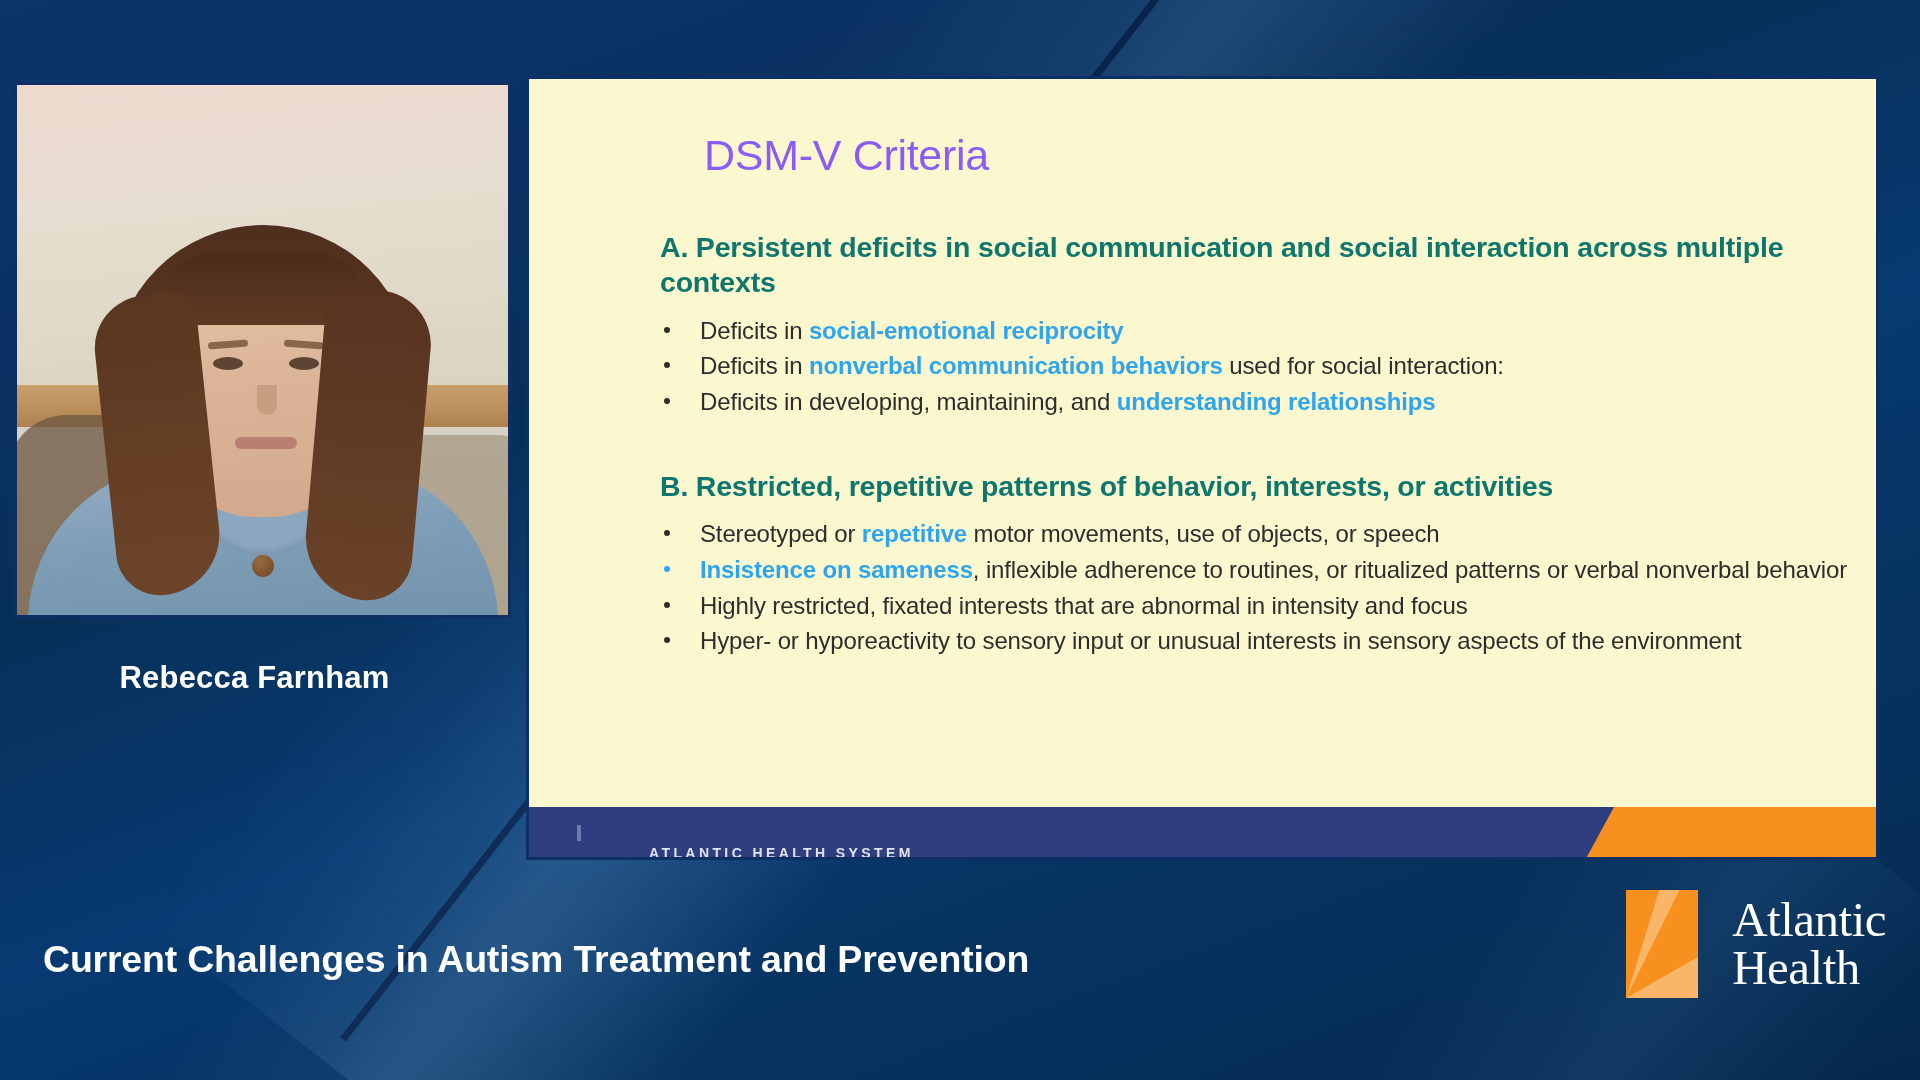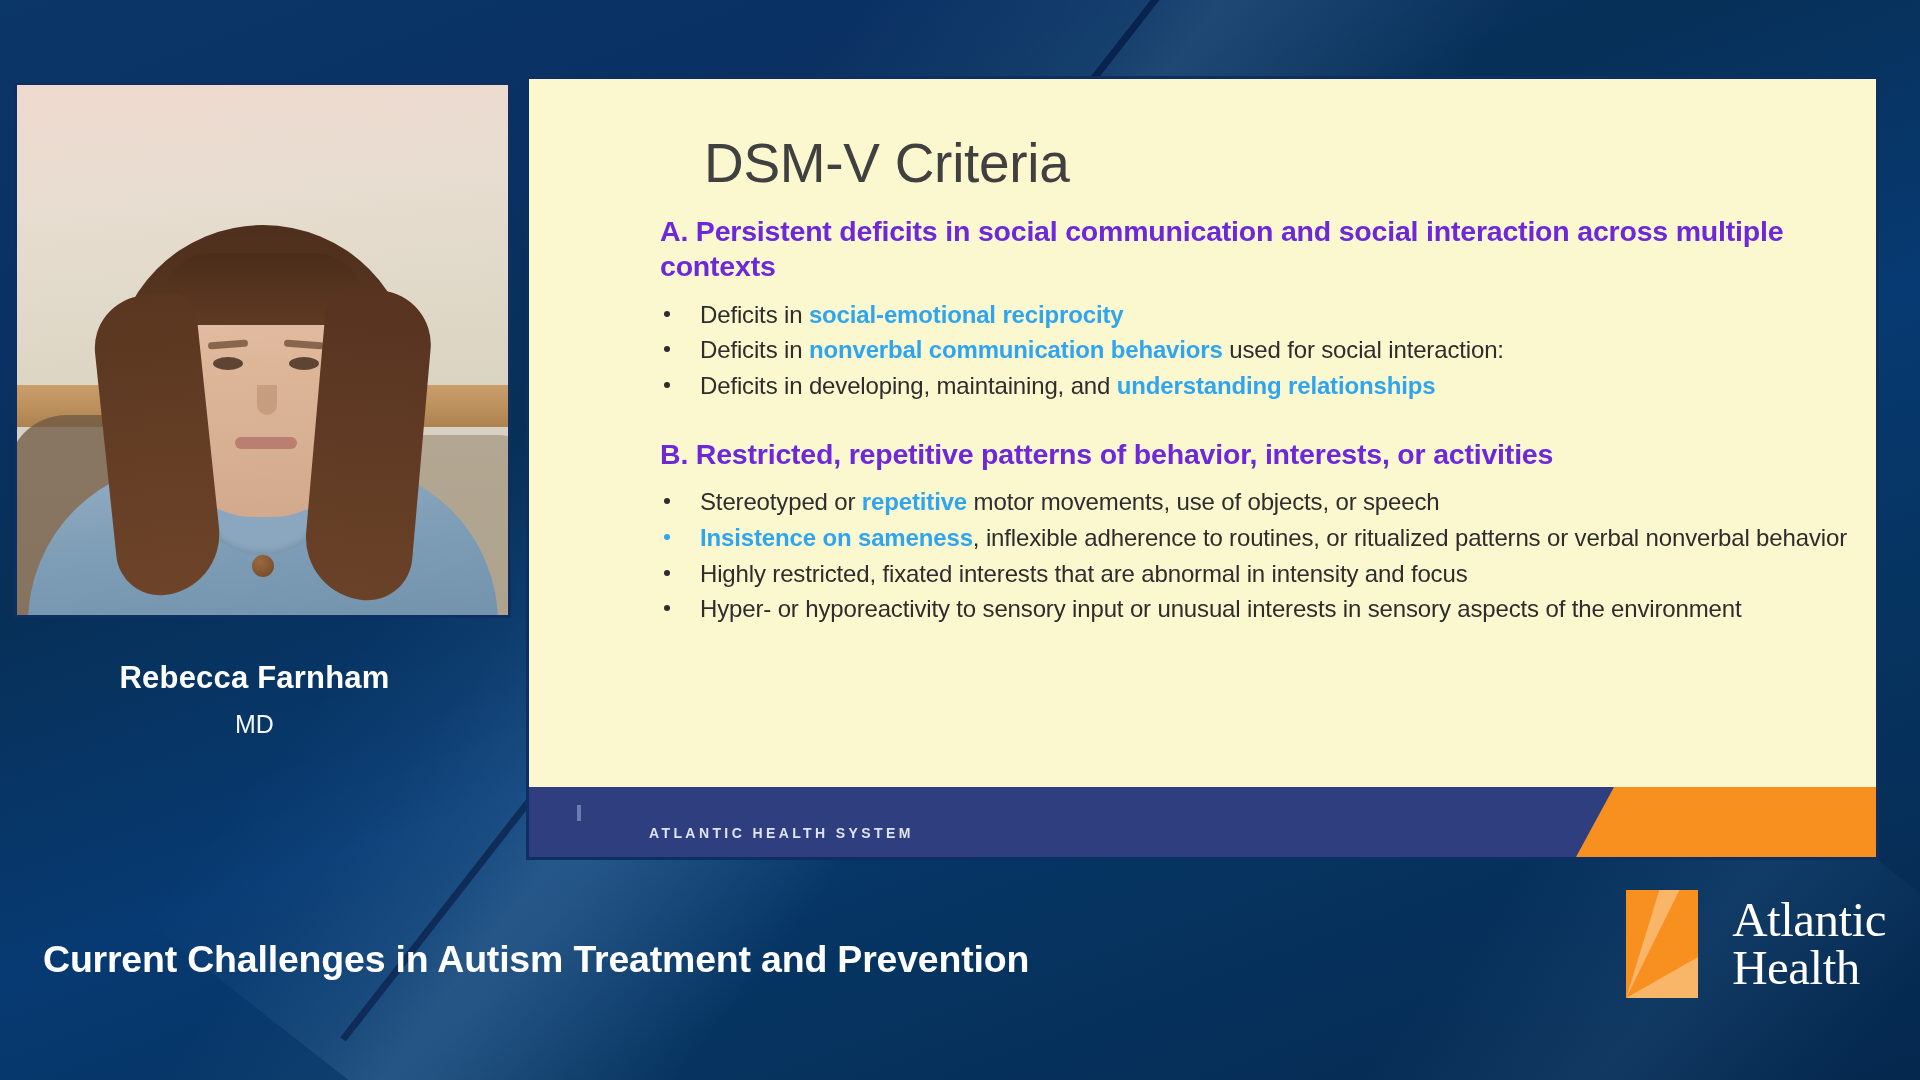--- a/index.html
+++ b/index.html
@@ -156,49 +156,49 @@
   #slide {
     position: absolute;
     left: 526px; top: 76px;
     width: 1353px; height: 784px;
     background: #fbf8cf;
     border: 3px solid #0d2f63;
     overflow: hidden;
   }
   #slide-title {
     position: absolute; left: 175px; top: 52px;
-    font-size: 55px; color: #404040; letter-spacing: -0.3px;
+    font-size: 43px; color: #8b5cf6; letter-spacing: -0.3px;
     font-weight: normal;
   }
   #slide-body {
     position: absolute; left: 131px; top: 135px; right: 24px;
   }
   .section-heading {
-    font-size: 28.5px; font-weight: bold; color: #6d28d9;
-    line-height: 1.24; letter-spacing: -0.2px;
+    font-size: 28.5px; font-weight: bold; color: #0f766e;
+    line-height: 1.24; letter-spacing: -0.2px; margin-top: 16px;
   }
   .bullets { list-style: none; margin-top: 15px; }
   .bullets li {
     position: relative;
     font-size: 24px; color: #2d2d2d; line-height: 1.28;
     padding-left: 40px; margin-bottom: 5px;
     letter-spacing: -0.15px;
   }
   .bullets li .dot {
     position: absolute; left: 4px; top: 11px;
     width: 6px; height: 6px; border-radius: 50%;
     background: #2d2d2d;
   }
   .bullets li.accent .dot { background: #2fa5f0; }
   .hl { color: #2fa5f0; font-weight: bold; }
   .gap-b { height: 30px; }
 
   
   #slide-footer {
-    position: absolute; left: 0; right: 0; bottom: 0; height: 70px;
+    position: absolute; left: 0; right: 0; bottom: 0; height: 50px;
     background: #2e3e7e;
   }
   #slide-footer-brand {
     position: absolute; left: 120px; top: 38px;
     color: #dfe3f4; font-size: 14px; font-weight: bold; letter-spacing: 3.4px;
   }
   #slide-footer-tick {
     position: absolute; left: 48px; top: 18px; width: 4px; height: 16px;
     background: rgba(170,185,225,.5);
   }
@@ -267,21 +267,20 @@
     <div class="eye l"></div>
     <div class="eye r"></div>
     <div class="nose"></div>
     <div class="mouth"></div>
     <div class="cam-hair-l"></div>
     <div class="cam-hair-r"></div>
   </div>
 
   <div id="presenter">
     <div id="presenter-name">Rebecca Farnham</div>
-    <div id="presenter-credential">MD</div>
   </div>
 
   <div id="slide">
     <div id="slide-title">DSM-V Criteria</div>
     <div id="slide-body">
         <div class="section-heading">A. Persistent deficits in social communication and social interaction across multiple contexts</div>
         <ul class="bullets">
           <li><span class="dot"></span><span>Deficits in </span><span class="hl">social-emotional reciprocity</span></li>
           <li><span class="dot"></span><span>Deficits in </span><span class="hl">nonverbal communication behaviors</span><span> used for social interaction:</span></li>
           <li><span class="dot"></span><span>Deficits in developing, maintaining, and </span><span class="hl">understanding relationships</span></li>

